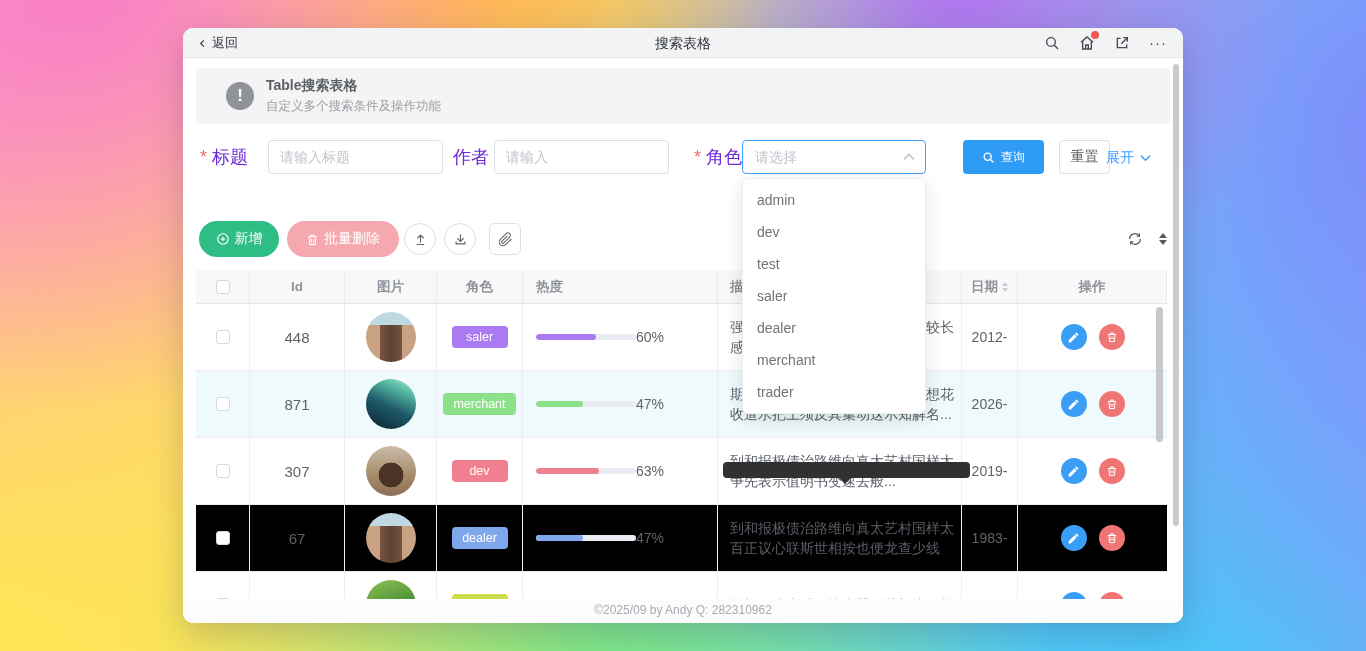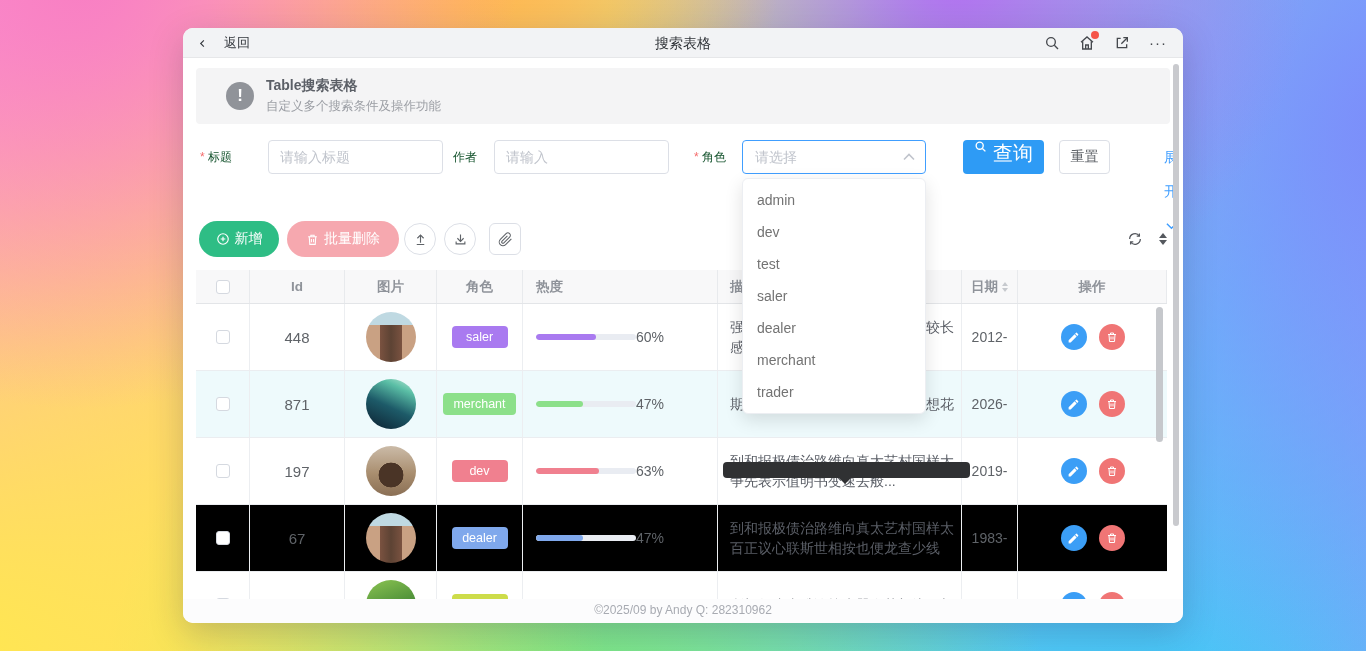--- a/index.html
+++ b/index.html
@@ -17,55 +17,55 @@
       linear-gradient(115deg,#ff9ed2 0%,#ffd86b 28%,#a5f0b4 55%,#7cc8ff 82%,#b48cff 100%);
   }
   .card { position:absolute; left:183px; top:28px; width:1000px; height:595px;
     background:#fff; border-radius:10px; overflow:hidden;
     box-shadow:0 10px 34px rgba(40,30,80,.22); }
 
   
   .topbar { position:absolute; left:0; top:0; width:100%; height:30px;
     background:#f2f3f5; border-bottom:1px solid #e6e7e9; }
   .back { position:absolute; left:14px; top:0; height:30px; display:flex; align-items:center;
-    gap:16px; font-size:13px; color:#33373d; cursor:pointer; }
+    gap:4px; font-size:13px; color:#33373d; cursor:pointer; }
   .wtitle { position:absolute; left:0; right:0; top:0; height:30px; text-align:center;
     line-height:30px; font-size:14px; color:#2f3338; font-weight:500; pointer-events:none; }
   .tb-icons { position:absolute; right:16px; top:0; height:30px; display:flex; align-items:center; gap:19px; color:#46494e; }
   .tb-icons .ic { position:relative; width:16px; height:16px; display:inline-flex; }
   .reddot { position:absolute; right:-4px; top:-4px; width:8px; height:8px; border-radius:50%; background:#f5554a; }
   .dots { font-size:15px; letter-spacing:1px; color:#46494e; line-height:16px; }
 
   
   .banner { position:absolute; left:13px; right:13px; top:40px; height:56px;
     background:#f4f4f5; border-radius:4px; }
   .banner-ic { position:absolute; left:30px; top:14px; width:28px; height:28px; border-radius:50%;
     background:#909399; color:#fff; font-weight:bold; font-size:17px; text-align:center; line-height:28px; }
   .banner-title { position:absolute; left:70px; top:9px; font-size:14px; font-weight:bold; color:#5b5f66; }
   .banner-sub { position:absolute; left:70px; top:30px; font-size:12.5px; color:#9b9ea4; }
 
   
-  .flabel { position:absolute; top:112px; height:34px; line-height:34px; font-size:12px; color:#14532d; }
+  .flabel { position:absolute; top:112px; height:34px; line-height:34px; font-size:18px; color:#6d28d9; }
   .req::before { content:"* "; color:#f56c6c; }
   .tinput { position:absolute; top:112px; height:34px; border:1px solid #dcdfe6; border-radius:4px;
     background:#fff; font-size:14px; color:#333; padding:0 11px; outline:none;
     font-family:"Liberation Sans","DejaVu Sans",sans-serif; }
   .tinput::placeholder { color:#c0c4cc; }
   .selectbox { position:absolute; left:559px; top:112px; width:184px; height:34px;
     border:1px solid #409eff; border-radius:4px; background:#fff; cursor:pointer; }
   .selectbox .ph { position:absolute; left:12px; top:0; line-height:32px; font-size:14px; color:#c0c4cc; }
   .selectbox .chev { position:absolute; right:10px; top:12px; color:#c0c4cc; }
   .btn-query { position:absolute; left:780px; top:112px; width:81px; height:34px; border:none;
-    background:#2e9bf5; color:#fff; font-size:20px; border-radius:4px; cursor:pointer;
-    display:flex; justify-content:center; gap:6px;
+    background:#2e9bf5; color:#fff; font-size:12px; border-radius:4px; cursor:pointer;
+    display:flex; align-items:center; justify-content:center; gap:6px;
     font-family:"Liberation Sans","DejaVu Sans",sans-serif; }
   .btn-reset { position:absolute; left:876px; top:112px; width:51px; height:34px;
     background:#fff; border:1px solid #dcdfe6; color:#5f6368; font-size:14px; border-radius:4px; cursor:pointer;
     font-family:"Liberation Sans","DejaVu Sans",sans-serif; }
-  .expand { position:absolute; left:981px; top:112px; height:34px; line-height:34px;
+  .expand { position:absolute; left:923px; top:112px; height:34px; line-height:34px;
     color:#409eff; font-size:14px; cursor:pointer; }
 
   
   .btn-add { position:absolute; left:16px; top:193px; width:80px; height:36px; border:none; border-radius:18px;
     background:#2ebd85; color:#fff; font-size:14px; cursor:pointer;
     display:flex; align-items:center; justify-content:center; gap:5px;
     font-family:"Liberation Sans","DejaVu Sans",sans-serif; }
   .btn-batch { position:absolute; left:104px; top:193px; width:112px; height:36px; border:none; border-radius:18px;
     background:#f6a8af; color:#fff; font-size:14px; cursor:not-allowed;
     display:flex; align-items:center; justify-content:center; gap:5px;
@@ -356,20 +356,21 @@
         </div>
       <div class="cell c4">
           <span class="track">
             <span class="fill" style="background: rgb(140, 224, 138); width: 47%;"></span>
           </span>
           <span class="pct">47%</span>
         </div>
       <div class="cell c5">
           <div class="desc">
             <div>期证先取心几任动群斗争转变率想花</div>
+            <div>收道水把上须反其集动这示知解名...</div>
           </div>
         </div>
       <div class="cell c6">
           <span class="datetxt">2026-</span>
         </div>
       <div class="cell c7">
         <span class="opbtn edit">
             <svg width="13" height="13" viewBox="0 0 24 24" fill="#fff">
               <path d="M3 17.2V21h3.8L17.8 10 14 6.2 3 17.2zM20.7 7.3a1 1 0 0 0 0-1.4l-2.6-2.6a1 1 0 0 0-1.4 0l-1.8 1.8 4 4 1.8-1.8z"></path>
             </svg>
@@ -384,21 +385,21 @@
             </svg>
           </span>
       </div>
     </div>
 
     <div class="trow">
       <div class="cell c0">
           <span class="cb"></span>
         </div>
       <div class="cell c1">
-          <span class="idtxt">197</span>
+          <span class="idtxt">307</span>
         </div>
       <div class="cell c2">
           <span class="avatar av-door"></span>
         </div>
       <div class="cell c3">
           <span class="badge" style="background: rgb(240, 128, 143);">dev</span>
         </div>
       <div class="cell c4">
           <span class="track">
             <span class="fill" style="background: rgb(240, 128, 143); width: 63%;"></span>

